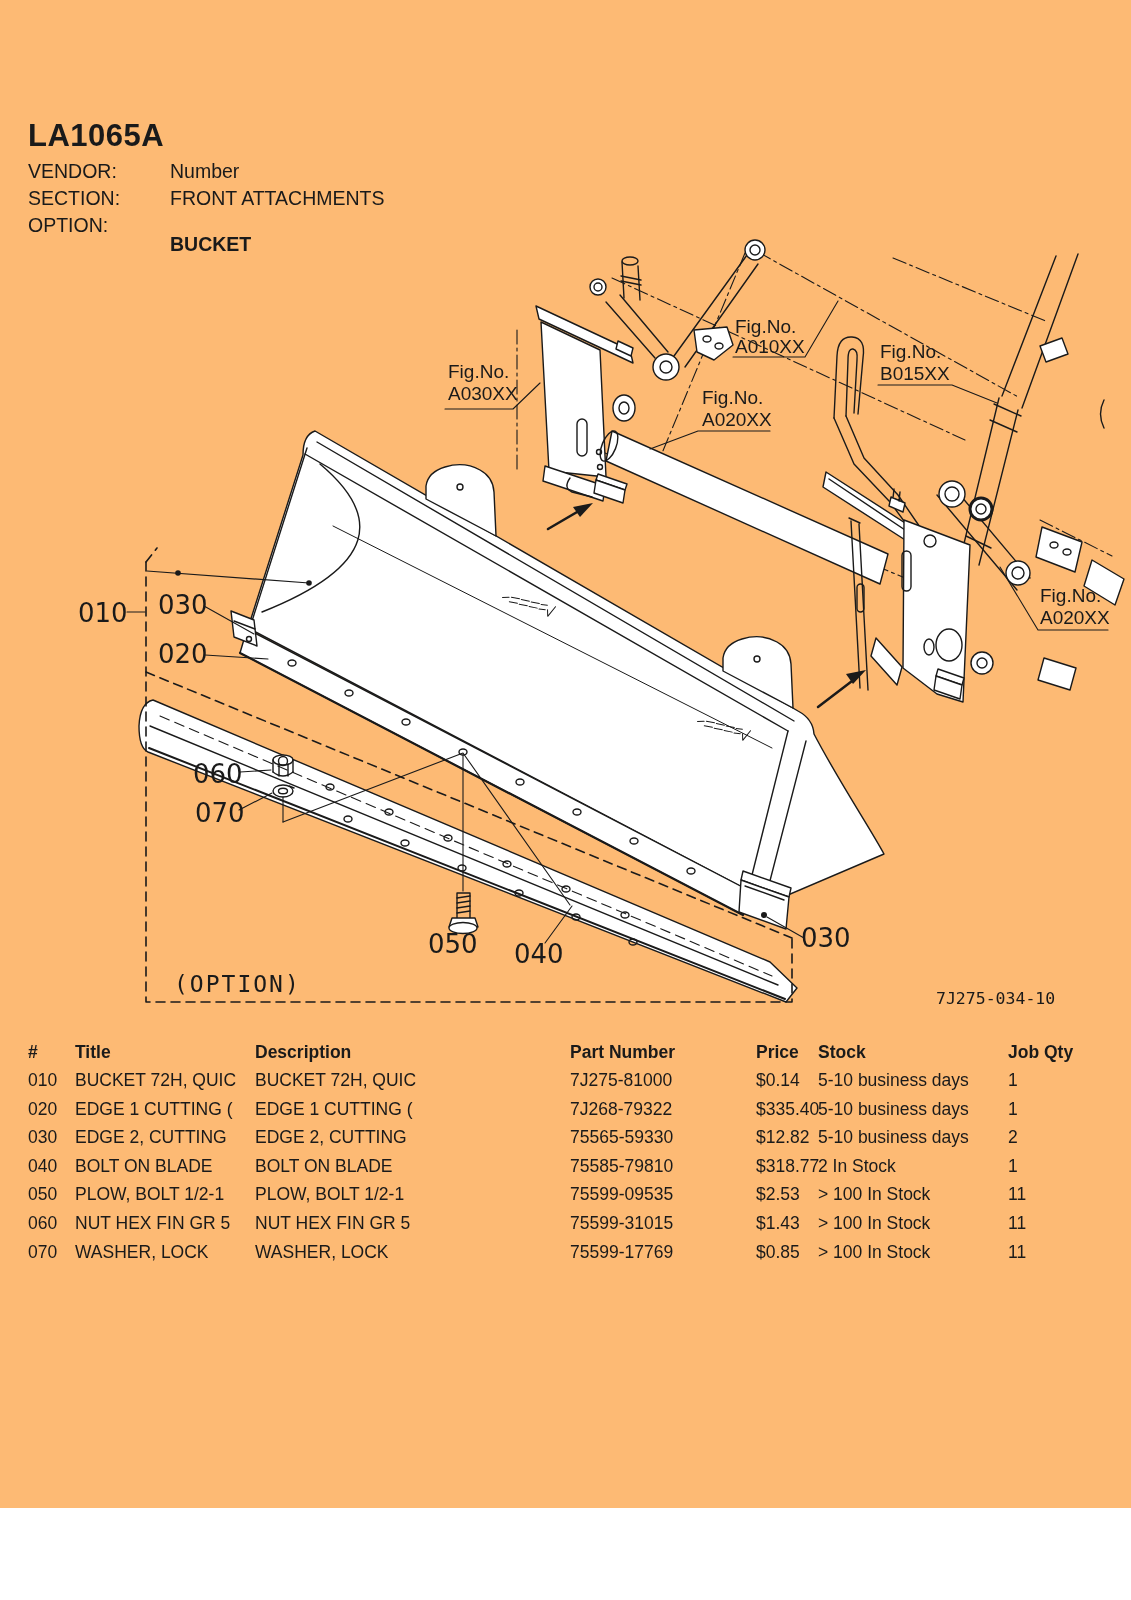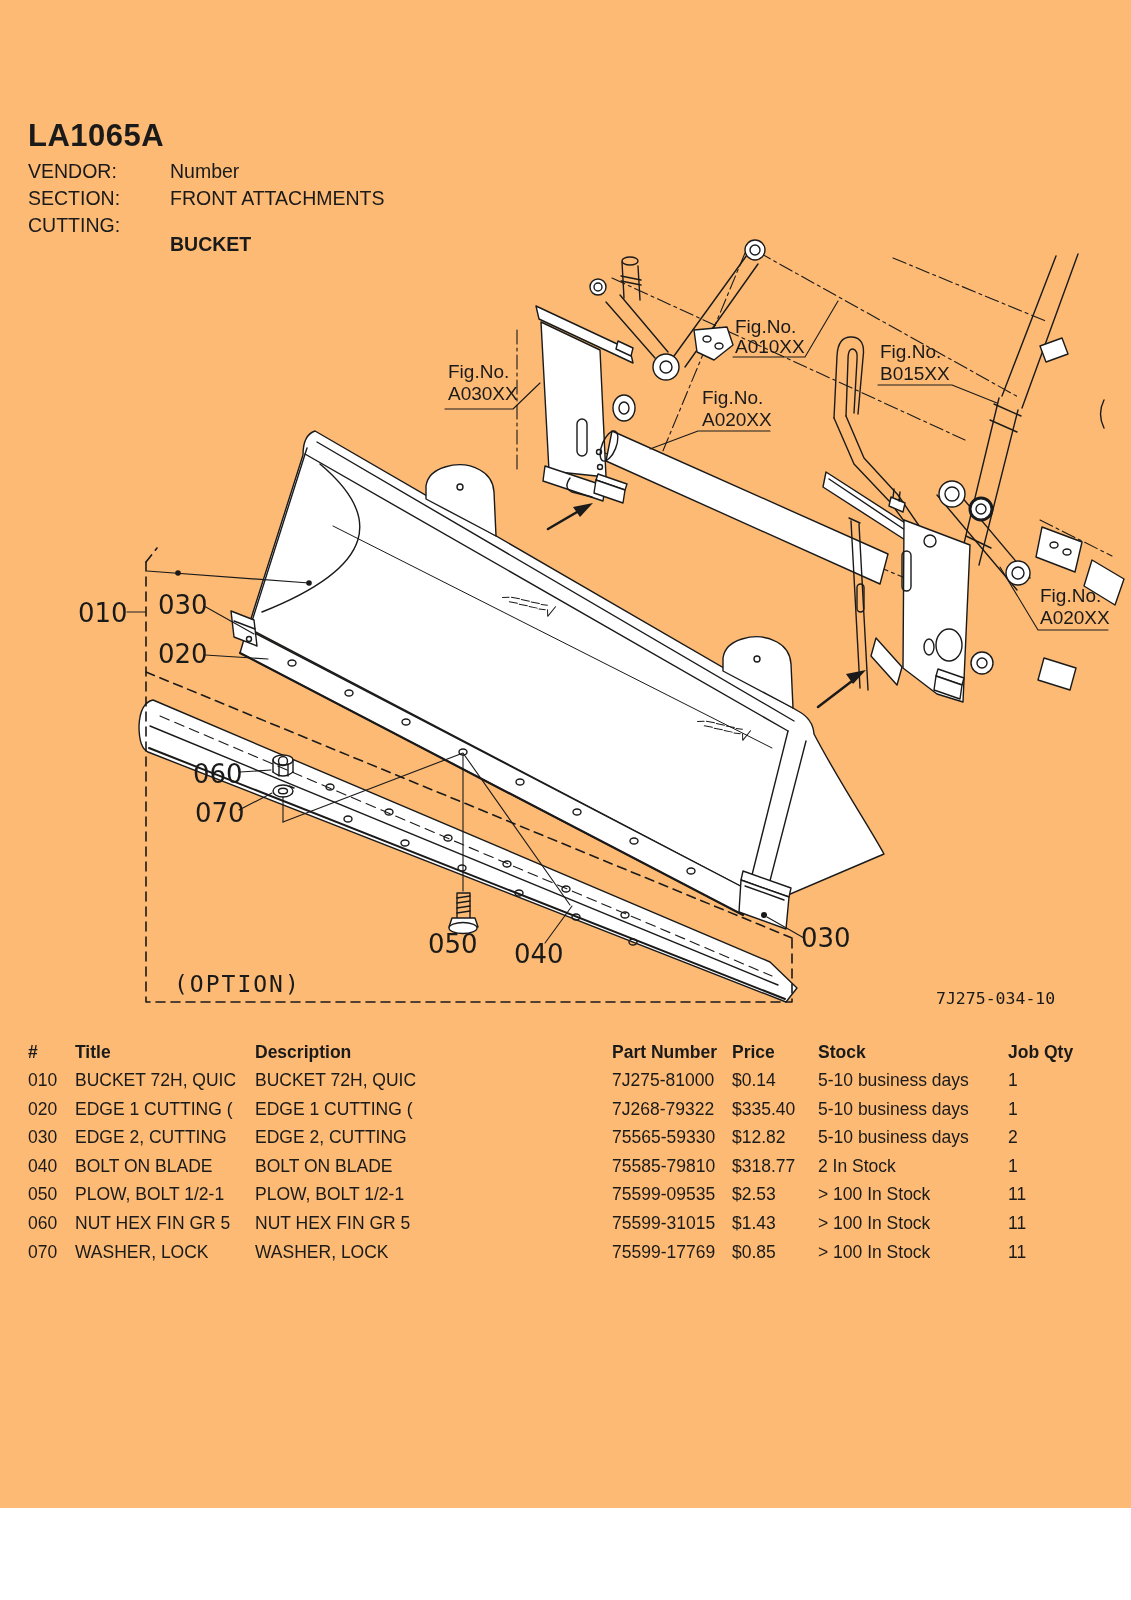--- a/index.html
+++ b/index.html
@@ -15,38 +15,38 @@
   #drawing{position:absolute;left:0;top:0;width:1131px;height:1600px;}
   svg text{fill:#1a1a1a;}
   .callout{font-family:"DejaVu Sans",sans-serif;font-size:26px;}
   .fig{font-family:"Liberation Sans",sans-serif;font-size:19px;}
   .opt{font-family:"DejaVu Sans Mono",monospace;font-size:23px;letter-spacing:2px;}
   .dcode{font-family:"DejaVu Sans Mono",monospace;font-size:16.5px;}
   
   .trow{position:absolute;left:0;width:1131px;height:29px;font-size:17.5px;}
   .cell{position:absolute;white-space:nowrap;top:0;}
   .hdr .cell{font-weight:bold;}
-  .c0{left:28px}.c1{left:75px}.c2{left:255px}.c3{left:612px}.c4{left:732px}.c5{left:818px}.c6{left:1008px}
+  .c0{left:28px}.c1{left:75px}.c2{left:255px}.c3{left:570px}.c4{left:756px}.c5{left:818px}.c6{left:1008px}
 </style>
 </head>
 <body>
 
 <div id="page">
 
   <div id="part-code">LA1065A</div>
   <div class="meta-row" style="top:160px">
     <span class="meta-label">VENDOR:</span>
     <span class="meta-val">Number</span>
   </div>
   <div class="meta-row" style="top:187px">
     <span class="meta-label">SECTION:</span>
     <span class="meta-val">FRONT ATTACHMENTS</span>
   </div>
   <div class="meta-row" style="top:214px">
-    <span class="meta-label">CUTTING:</span>
+    <span class="meta-label">OPTION:</span>
     <span class="meta-val bold">BUCKET</span>
   </div>
 
   <svg id="drawing" viewBox="0 0 1131 1600" fill="none" stroke="#1a1a1a" stroke-width="1.4" stroke-linecap="round" stroke-linejoin="round">
     <defs>
       <g id="stamp" stroke-width="1">
         <path d="M0,6 L6,3"></path>
           <path d="M8,2 L16,0 M8,7 L16,5 M18,0 L26,-2 M18,5 L26,3 M28,-2 L36,-4 M28,3 L36,1 M38,-4 L44,-6 M38,1 L44,-1"></path>
         <path d="M46,-2 L49,4 L52,-8"></path>
       </g>

